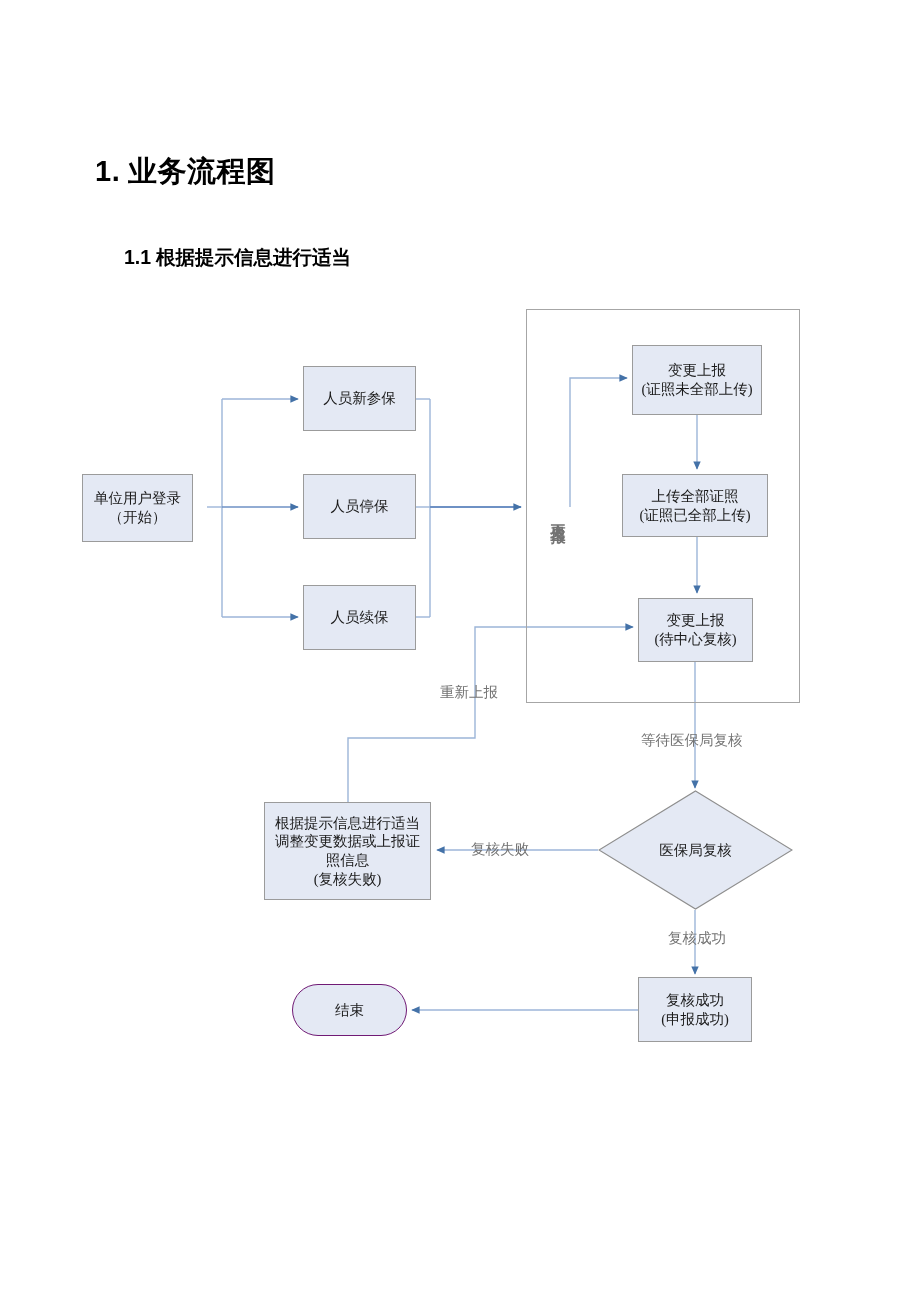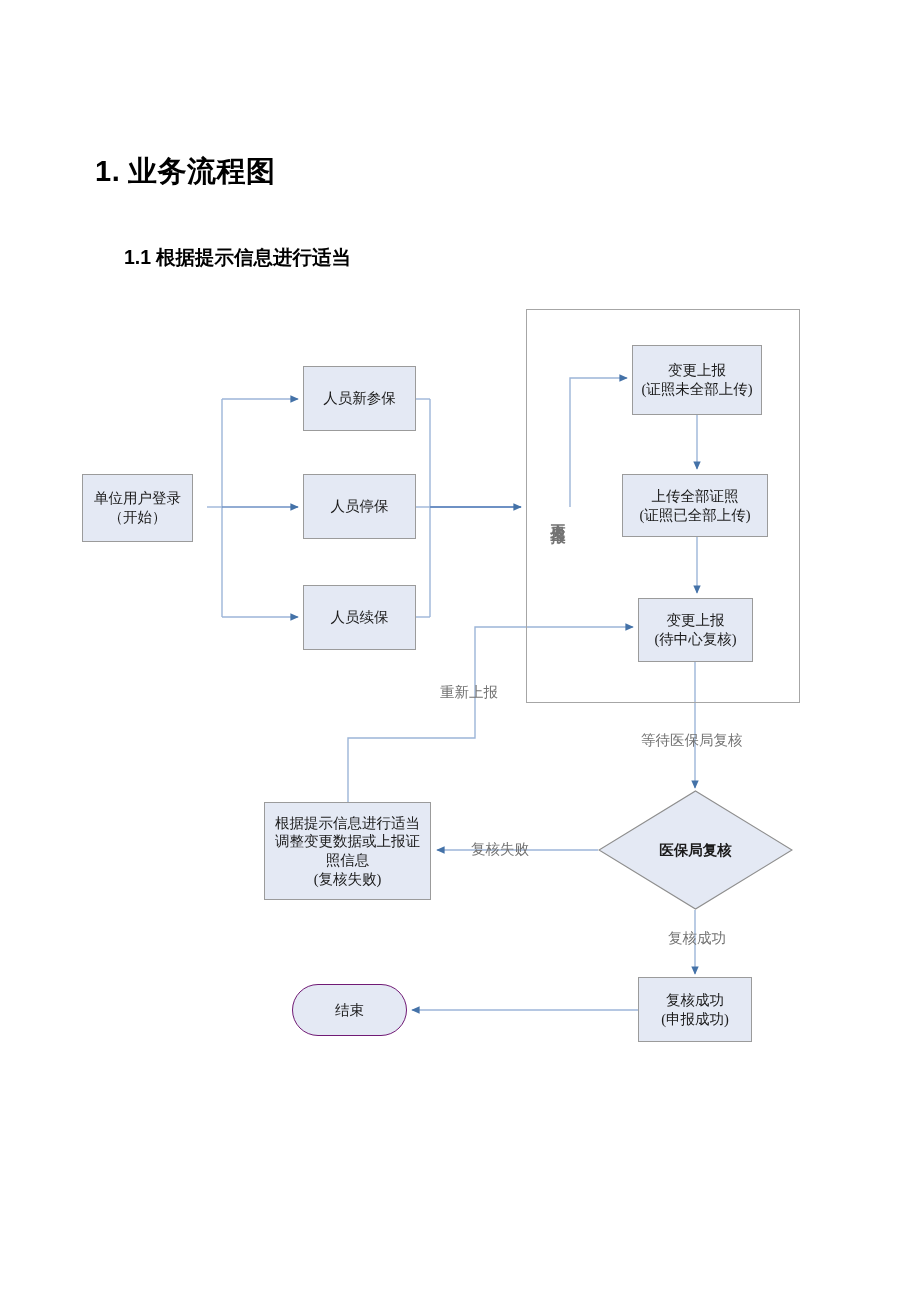--- a/index.html
+++ b/index.html
@@ -211,21 +211,21 @@
 调整变更数据或上报证
 照信息
 (复核失败)</span>
   </div>
 
   <div style="position:absolute; left:598px; top:790px; width:195px; height:120px; z-index:3;">
     <svg width="195" height="120" viewBox="0 0 195 120" xmlns="http://www.w3.org/2000/svg" style="position:absolute;left:0;top:0;">
       <polygon points="97.5,1 194,60 97.5,119 1,60" fill="#e4e9f4" stroke="#8e8e8e" stroke-width="1.2"></polygon>
     </svg>
     <div style="position:absolute; left:0; top:0; width:195px; height:120px; display:flex;
-                align-items:center; justify-content:center; font-size:14.5px; color:#1a1a1a;font-weight:bold;">
+                align-items:center; justify-content:center; font-size:14.5px; color:#1a1a1a;">
       <span>医保局复核</span>
     </div>
   </div>
 
   <div class="node" style="left:638px; top:977px; width:114px; height:65px;">
     <span class="txt">复核成功
 (申报成功)</span>
   </div>
 
   <div class="node terminator" style="left:292px; top:984px; width:115px; height:52px;">

